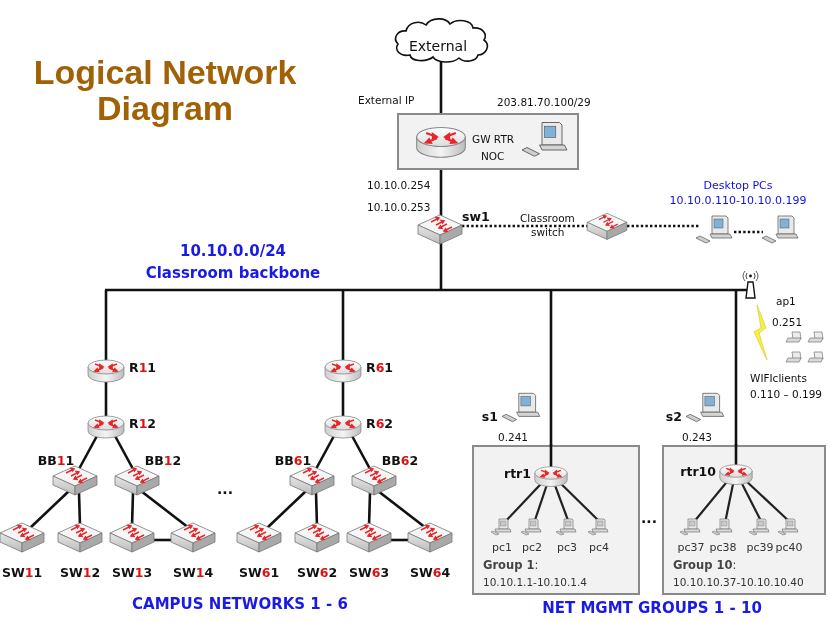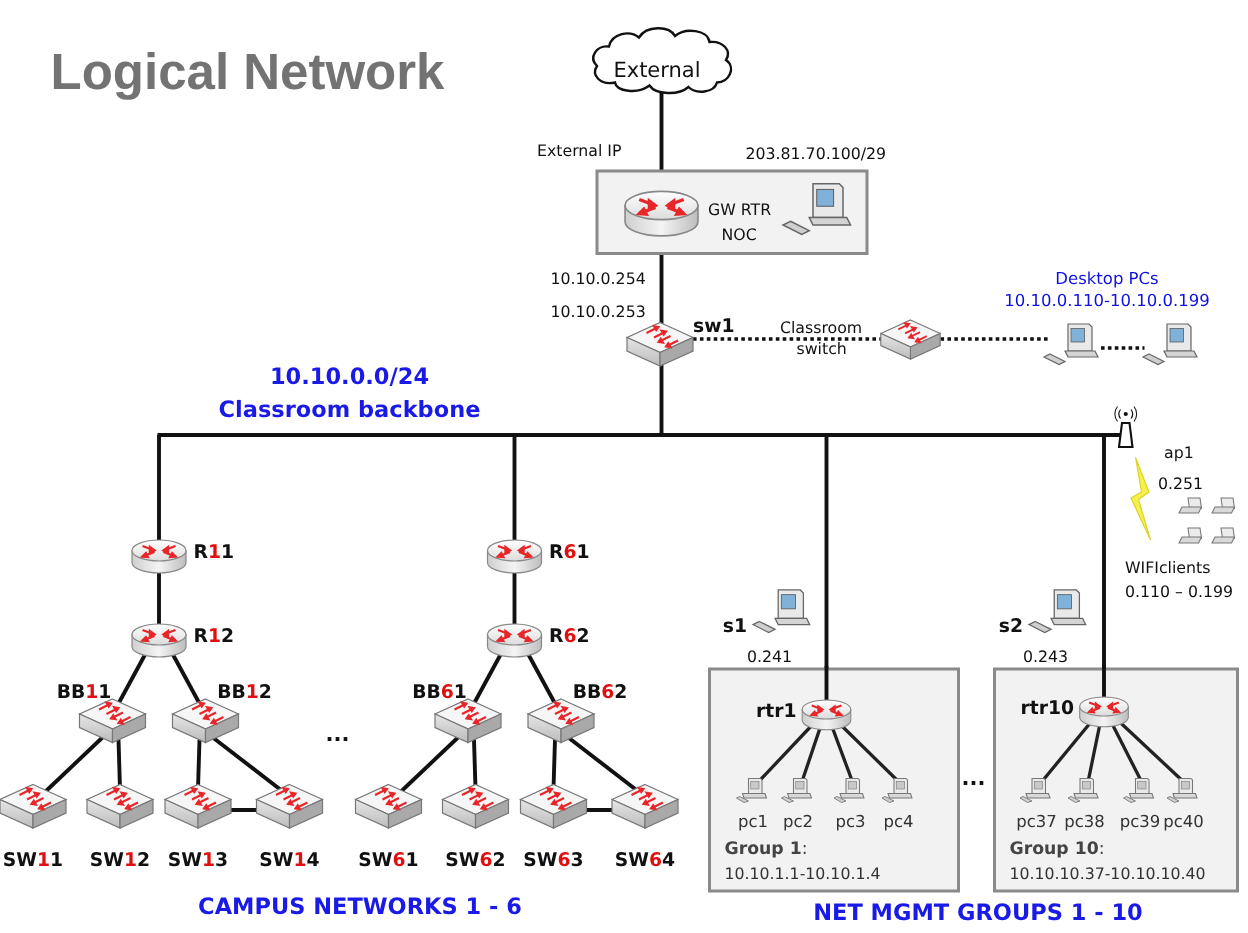--- a/index.html
+++ b/index.html
@@ -1,35 +1,36 @@
 <!DOCTYPE html>
 <html><head>
 <meta charset="utf-8">
 <style>
   html,body{margin:0;padding:0;background:#ffffff;}
   body{width:832px;height:622px;position:relative;overflow:hidden;font-family:"DejaVu Sans",sans-serif;}
   #diagram{position:absolute;left:0;top:0;}
-  .title{position:absolute;left:0;width:330px;text-align:center;color:#737373;font-family:"Liberation Sans",sans-serif;font-weight:bold;font-size:34px;line-height:36px;}
+  .title{position:absolute;left:0;width:330px;text-align:center;color:#a16207;font-family:"Liberation Sans",sans-serif;font-weight:bold;font-size:34px;line-height:36px;margin-top:24px;}
   .t-lbl{font-family:"DejaVu Sans",sans-serif;font-size:10.5px;fill:#111;}
   .t-node{font-family:"DejaVu Sans",sans-serif;font-size:12.5px;font-weight:bold;fill:#111;}
   .t-blue{font-family:"DejaVu Sans",sans-serif;font-size:11px;fill:#1010e0;}
   .t-blue-b{font-family:"DejaVu Sans",sans-serif;font-size:15px;font-weight:bold;fill:#1a1ae6;}
   .t-pc{font-family:"DejaVu Sans",sans-serif;font-size:11px;fill:#333;}
   .t-group{font-family:"DejaVu Sans",sans-serif;font-size:11.5px;font-weight:bold;fill:#444;}
   .t-range{font-family:"DejaVu Sans",sans-serif;font-size:10.5px;fill:#333;}
   .link{stroke:#111;stroke-width:2.6;fill:none;}
   .thin{stroke:#222;stroke-width:2.2;fill:none;}
   .dotted{stroke:#111;stroke-width:2.4;stroke-dasharray:2.4 2.2;fill:none;}
   .gbox{fill:#f2f2f2;stroke:#8a8a8a;stroke-width:2;}
 </style>
 </head>
 <body>
 
 <div class="title" style="top:30px;">
   <div>Logical Network</div>
+  <div>Diagram</div>
 </div>
 
 <svg id="diagram" width="832" height="622" viewBox="0 0 832 622" xmlns="http://www.w3.org/2000/svg">
   <defs>
     <linearGradient id="rtrTop" x1="0" y1="0" x2="0" y2="1">
       <stop offset="0" stop-color="#ffffff"></stop>
         <stop offset="1" stop-color="#dcdcdc"></stop>
     </linearGradient>
     <linearGradient id="rtrSide" x1="0" y1="0" x2="1" y2="0">
       <stop offset="0" stop-color="#cfcfcf"></stop>

